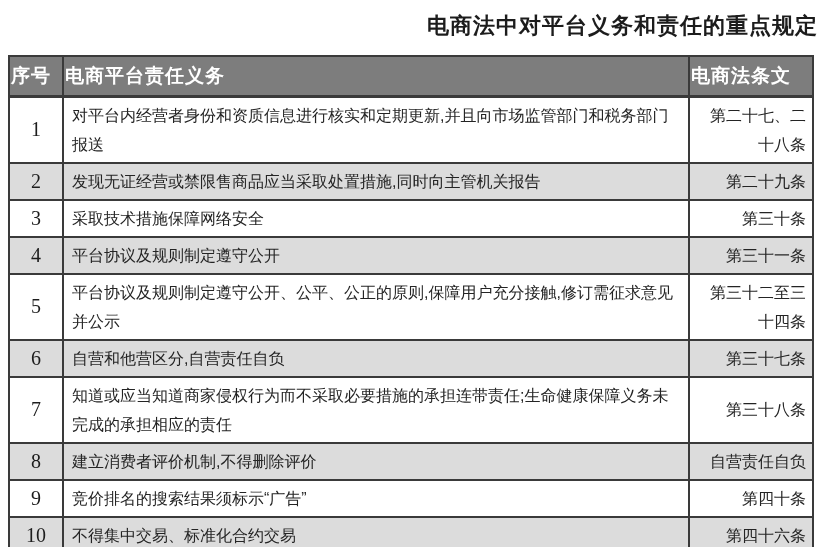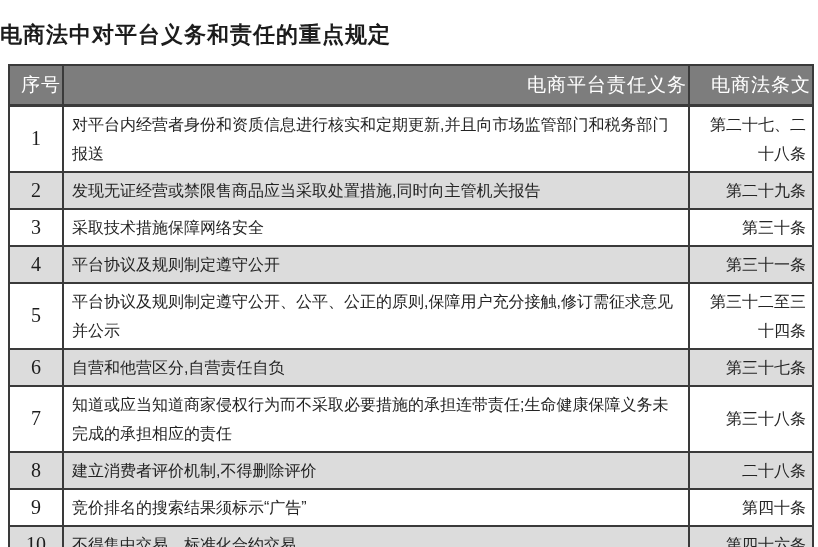--- a/index.html
+++ b/index.html
@@ -5,49 +5,49 @@
   html, body {
     margin: 0;
     padding: 0;
     width: 818px;
     height: 547px;
     background: #ffffff;
     font-family: "Liberation Sans", "DejaVu Sans", sans-serif;
     overflow: hidden;
   }
   .page-title {
-    text-align: left;
+    text-align: right;
     font-weight: bold;
     font-size: 22px;
     letter-spacing: 1px;
     color: #1c1c1c;
-    padding-top: 20px;
+    padding-top: 11px;
     font-family: "Liberation Serif", "DejaVu Serif", serif;
   }
   table.law-table {
     border-collapse: collapse;
     table-layout: fixed;
     width: 804px;
     margin: 14px 0 0 8px;
   }
   .law-table col.c-num { width: 54px; }
   .law-table col.c-ob  { width: 626px; }
   .law-table col.c-art { width: 124px; }
   .law-table th, .law-table td {
     border: 2px solid #3a3a3a;
     box-sizing: border-box;
   }
   .law-table th {
     background: #7d7d7d;
     color: #ffffff;
     font-size: 19px;
-    font-weight: normal;
+    font-weight: bold;
     height: 40px;
     border-bottom-width: 3px;
-    text-align: right;
+    text-align: left;
     letter-spacing: 1px;
   }
   .law-table td {
     font-size: 16px;
     color: #242424;
     line-height: 29px;
     padding: 3px 8px;
     background: #ffffff;
     height: 29px;
   }
@@ -116,21 +116,21 @@
       <td class="cell-article">第三十七条</td>
     </tr>
     <tr>
       <td class="cell-num">7</td>
       <td class="cell-obligation">知道或应当知道商家侵权行为而不采取必要措施的承担连带责任;生命健康保障义务未完成的承担相应的责任</td>
       <td class="cell-article">第三十八条</td>
     </tr>
     <tr>
       <td class="cell-num">8</td>
       <td class="cell-obligation">建立消费者评价机制,不得删除评价</td>
-      <td class="cell-article">二十八条</td>
+      <td class="cell-article">自营责任自负</td>
     </tr>
     <tr>
       <td class="cell-num">9</td>
       <td class="cell-obligation">竞价排名的搜索结果须标示“广告”</td>
       <td class="cell-article">第四十条</td>
     </tr>
     <tr>
       <td class="cell-num">10</td>
       <td class="cell-obligation">不得集中交易、标准化合约交易</td>
       <td class="cell-article">第四十六条</td>

